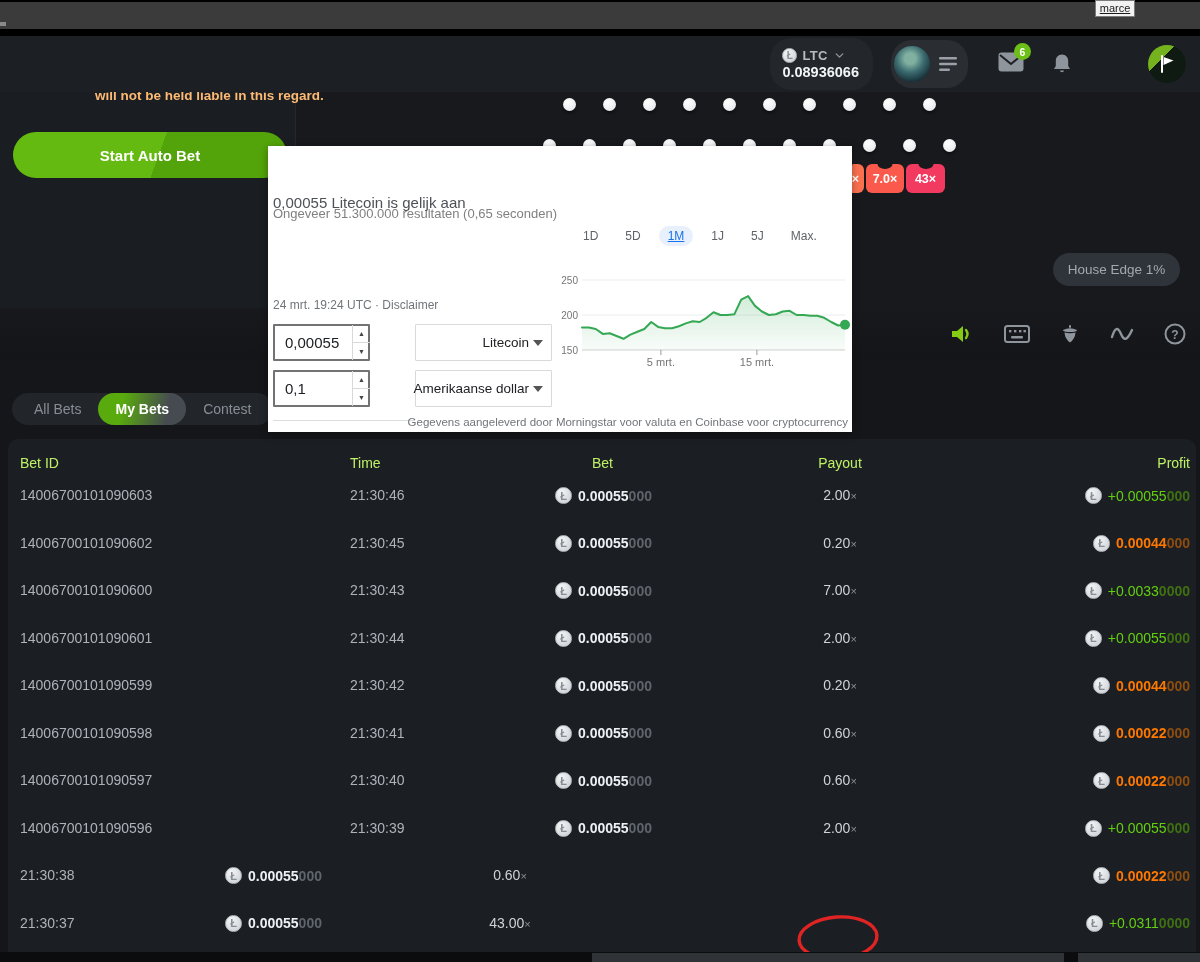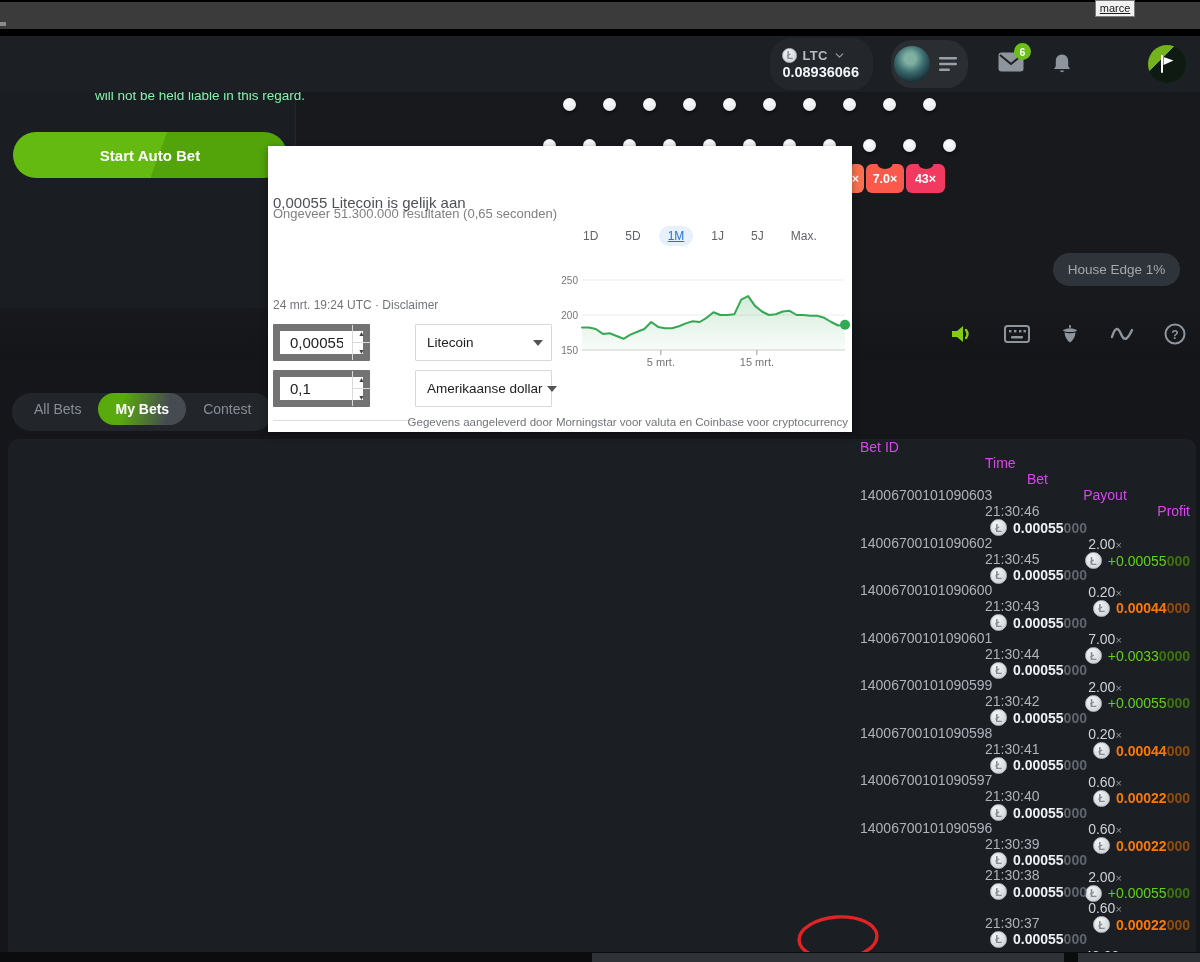--- a/index.html
+++ b/index.html
@@ -38,21 +38,21 @@
     background:#6cbf17;color:#fff;font-size:10.5px;font-weight:bold;display:flex;
     align-items:center;justify-content:center;}
   .bell-wrap{margin-left:28px;cursor:pointer;display:flex;}
   .site-logo{margin-left:76px;width:38px;height:38px;border-radius:50%;cursor:pointer;
     background:linear-gradient(135deg,#74b31e 36%,#0f1b12 36%);display:flex;align-items:center;justify-content:center;}
 
   
   .game{position:absolute;left:0;top:92px;width:1200px;height:268px;background:#17191d;}
   .left-panel{position:absolute;left:0;top:0;width:296px;height:100%;background:#1a1d21;
     border-right:1px solid #24272c;box-sizing:border-box;}
-  .liable{color:#86efac;font-size:13.5px;padding:0 0 0 95px;margin-top:-4px;white-space:nowrap;}
+  .liable{color:#fdba74;font-size:13.5px;padding:0 0 0 95px;margin-top:-4px;white-space:nowrap;font-weight:bold;}
   .start-btn{position:absolute;left:13px;top:40px;width:274px;height:46px;border:none;border-radius:26px;
     background:linear-gradient(110deg,#64ba10 53%,#53a40a 53%);color:#fff;font-weight:bold;font-size:15px;
     cursor:pointer;font-family:inherit;}
   .game-footer{position:absolute;left:0;bottom:0;width:1200px;height:52px;
     background:linear-gradient(#17191d,#141518);display:flex;align-items:center;justify-content:flex-end;
     gap:30px;padding-right:14px;box-sizing:border-box;}
   .gf-icon{display:flex;cursor:pointer;}
   .house-edge{position:absolute;left:1053px;top:161px;width:127px;height:33px;background:#2f343a;
     border-radius:17px;color:#a2a9b1;font-size:13.5px;display:flex;align-items:center;justify-content:center;}
 
@@ -60,31 +60,31 @@
   .overlay-layer{position:absolute;left:0;top:0;width:1200px;height:962px;pointer-events:none;z-index:5;}
   .peg{position:absolute;width:13px;height:13px;border-radius:50%;
     background:radial-gradient(circle at 38% 32%,#ffffff,#dfe2e6);box-shadow:0 2px 3px rgba(0,0,0,.45);}
   .mult{position:absolute;height:29px;border-radius:6px;color:#fff;font-weight:bold;font-size:12.5px;
     display:flex;align-items:center;justify-content:center;box-sizing:border-box;}
   .mult .notch{position:absolute;top:-5px;left:50%;transform:translateX(-50%);width:15px;height:10px;
     border-radius:50%;background:#17191d;}
   .mult.right{justify-content:flex-end;padding-right:5px;}
 
   
-  .tabs{position:absolute;left:12px;top:393px;height:38px;background:#22262b;border-radius:20px;
+  .tabs{position:absolute;left:12px;top:393px;height:32px;background:#22262b;border-radius:20px;
     display:inline-flex;align-items:flex-start;padding:0 5px;z-index:6;}
   .tab{color:#878e96;font-size:14px;padding:0 17px;height:32px;display:flex;align-items:center;
     border-radius:17px;cursor:pointer;white-space:nowrap;}
   .tab.active{background:linear-gradient(100deg,#58aa0d 28%,#464b51 78%);color:#fff;font-weight:bold;}
 
   
   .table-card{position:absolute;left:8px;top:439px;width:1188px;height:523px;background:#1b1e23;
     border-radius:10px 10px 0 0;box-sizing:border-box;padding:0 6px 0 12px;overflow:hidden;}
-  .t-head{display:flex;align-items:flex-end;height:48px;color:#d946ef;font-size:14px;flex-direction:column;}
-  .t-row{display:flex;align-items:flex-end;height:47.5px;font-size:14px;flex-direction:column;}
+  .t-head{display:flex;align-items:center;height:48px;color:#bef264;font-size:14px;}
+  .t-row{display:flex;align-items:flex-start;height:47.5px;font-size:14px;}
   .c1{width:330px;}.c2{width:205px;}.c3{width:200px;display:flex;align-items:center;gap:6px;}
   .c4{width:170px;text-align:center;}.c5{flex:1;display:flex;align-items:center;justify-content:flex-end;gap:6px;}
   .t-head .c3{padding-left:37px;box-sizing:border-box;}
   .t-row .c1,.t-row .c2{color:#aeb3ba;}
   .coin.row{width:17px;height:17px;font-size:11px;}
   .amt-main{color:#eef1f4;font-weight:bold;}
   .amt-zeros{color:#5f656c;font-weight:bold;}
   .pay{color:#ced3d9;}
   .pay .x{color:#8b9197;font-size:11px;}
   .profit.win .p-main{color:#63d00f;font-weight:normal;}
@@ -92,29 +92,29 @@
   .profit.loss .p-main{color:#fe7800;font-weight:bold;}
   .profit.loss .p-zeros{color:#8d4d0e;font-weight:bold;}
 
   
   .popup{position:absolute;left:268px;top:146px;width:584px;height:286px;background:#fff;z-index:50;
     box-shadow:0 2px 8px rgba(0,0,0,.35);font-family:"Liberation Sans",sans-serif;}
   .res-line{position:absolute;left:5px;top:12px;font-size:13px;color:#808080;margin-top:48px;}
   .equals-line{position:absolute;left:5px;top:48px;font-size:15px;color:#4d5156;}
   .big-value{position:absolute;left:4px;top:66px;width:280px;font-size:30px;line-height:40px;color:#202124;}
   .stamp{position:absolute;left:5px;top:152px;font-size:12px;color:#70757a;}
-  .conv-input{position:absolute;width:97px;height:37px;border:7px solid #737373;border-radius:1px;
+  .conv-input{position:absolute;width:97px;height:37px;border:2px solid #737373;border-radius:1px;
     box-sizing:border-box;font-size:15px;color:#202124;padding:0 20px 0 10px;font-family:inherit;}
   .spin{position:absolute;width:17px;height:35px;border-left:1px solid #d9d9d9;display:flex;
     flex-direction:column;}
   .spin b{flex:1;display:flex;align-items:center;justify-content:center;font-size:7px;color:#444;
     cursor:pointer;}
   .spin b:first-child{border-bottom:1px solid #d9d9d9;}
   .dropdown{position:absolute;left:147px;width:137px;height:37px;border:1px solid #d9d9d9;border-radius:1px;
-    box-sizing:border-box;display:flex;align-items:center;justify-content:space-between;
+    box-sizing:border-box;display:flex;align-items:center;justify-content:flex-end;
     padding:0 8px 0 11px;cursor:pointer;}
   .dropdown span{font-size:13.5px;color:#202124;white-space:nowrap;}
   .caret{width:0;height:0;border-left:5px solid transparent;border-right:5px solid transparent;
     border-top:6px solid #555;flex:0 0 auto;margin-left:4px;}
   .pop-divider{position:absolute;left:5px;top:274px;width:142px;border-top:1px solid #dadce0;}
   .attribution{position:absolute;right:4px;top:270px;font-size:11.5px;color:#70757a;}
   .ranges{position:absolute;left:315px;top:83px;display:flex;align-items:center;gap:27px;}
   .range{font-size:12px;color:#5f6368;cursor:pointer;}
   .range.active{background:#e8f0fe;color:#1a73e8;border-radius:11px;padding:3px 9px;margin:-3px -9px;text-decoration:underline;}
   .chart{position:absolute;left:290px;top:118px;}

